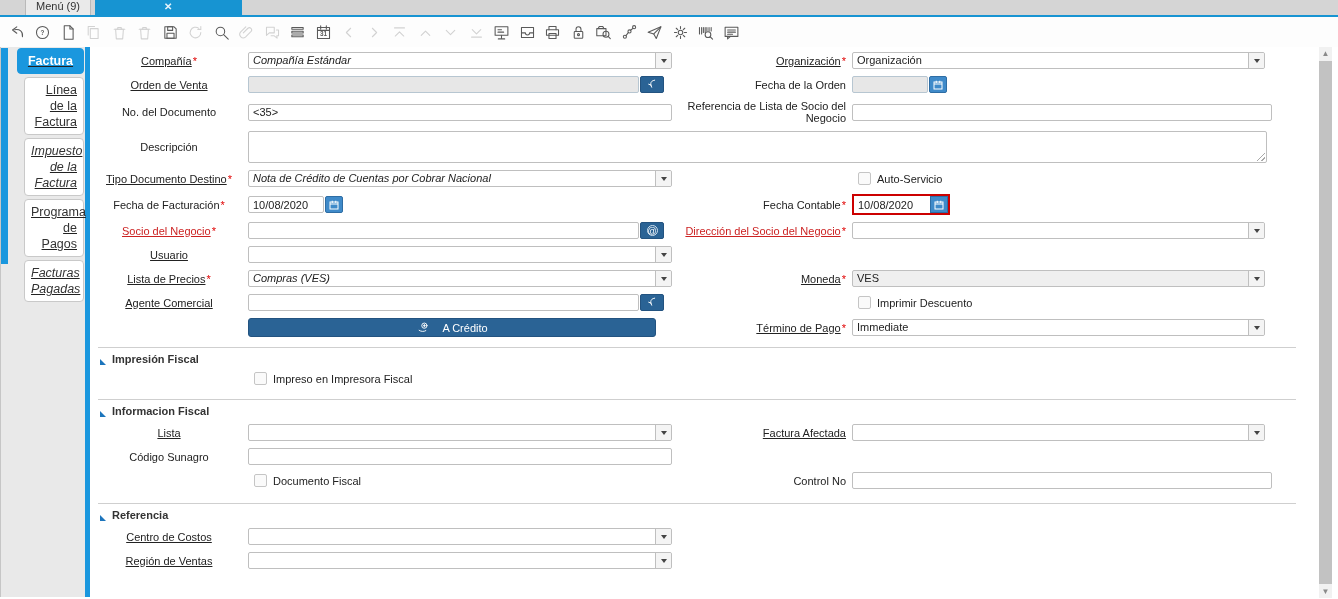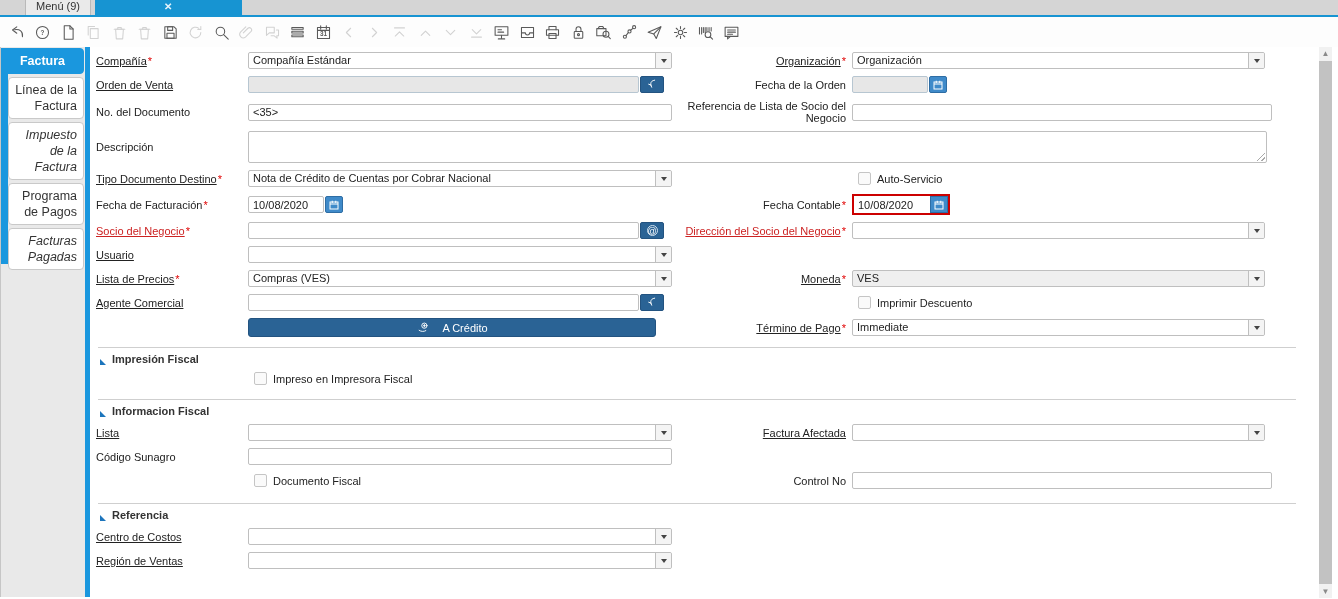--- a/index.html
+++ b/index.html
@@ -26,52 +26,52 @@
               stroke-linecap:round; stroke-linejoin:round; }
   .tool svg text { stroke:none; fill:#5a5a5a; font-size:9px; font-weight:bold;
                    font-family:"Liberation Sans",sans-serif; text-anchor:middle; }
   .tool.disabled svg { stroke:#d2d2d2; }
   
   .layout { display:flex; height:550px; }
   .sidebar { width:90px; flex:none; position:relative; background:#e9e9e9;
              border-left:1px solid #c6c6c6; }
   .accent-right { position:absolute; right:0; top:0; width:5px; height:100%; background:#1a97de; }
   .accent-left  { position:absolute; left:0; top:1px; width:7px; height:216px; background:#1a97de; }
-  .side-tabs { position:relative; padding:1px 6px 0 0; }
+  .side-tabs { position:relative; padding:1px 6px 0 16px;text-decoration:underline; }
   .side-tab { background:#fff; border:1px solid #c9c9c9; border-radius:4px;
               margin:0 0 3px 7px; padding:4px 6px; text-align:right;
               font-size:12.5px; line-height:16px; color:#333; cursor:pointer; }
   .side-tab.active { background:#1a97de; border-color:#1a97de; color:#fff;
                      text-align:center; margin-left:0; font-weight:bold; }
   .side-tab.italic { font-style:italic; }
   .main { flex:1; position:relative; background:#fff; padding:5px 26px 0 6px; }
   
   .vscroll { position:absolute; top:0; right:6px; width:13px; height:551px;
              background:#f1f1f1; }
   .vs-arrow { height:13px; display:flex; align-items:center; justify-content:center;
               color:#8a8a8a; font-size:8px; }
   .vs-thumb { position:absolute; top:14px; bottom:14px; left:0; right:0; background:#c2c2c2; }
   
   .frow { display:flex; align-items:center; margin-bottom:7px; }
-  .lbl-l { width:152px; flex:none; text-align:left; padding-right:6px; line-height:12px; }
+  .lbl-l { width:152px; flex:none; text-align:center; padding-right:6px; line-height:12px; }
   .lbl-r { width:180px; flex:none; text-align:right; padding-right:6px; line-height:12px; }
   .cell-l { width:424px; flex:none; display:flex; align-items:center; }
   .cell-r { width:424px; flex:none; display:flex; align-items:center; }
   .u { text-decoration:underline; }
   .red-lbl { color:#cc2222; }
   .req { color:#e00000; margin-left:1px; }
   
   .txt { height:17px; border:1px solid #bfbfbf; border-radius:2px; background:#fff;
          font-family:"Liberation Sans",sans-serif; font-size:11px; padding:0 4px; color:#222; }
   .txt.full { width:424px; }
   .txt.full-r { width:420px; }
   .txt.dis { background:#e7e7e7; border-color:#b7c6d1; }
   .combo { display:flex; align-items:stretch; height:17px; border:1px solid #bfbfbf;
            border-radius:2px; background:#fff; }
-  .combo.w-l { width:444px; } .combo.w-r { width:413px; }
+  .combo.w-l { width:444px;font-style:italic; } .combo.w-r { width:413px; }
   .combo .val { flex:1; padding:0 4px; line-height:15px; white-space:nowrap; overflow:hidden; }
   .combo.dis { background:#efefef; }
   .arrow-btn { width:16px; flex:none; border-left:1px solid #bfbfbf; background:#f4f4f4;
                display:flex; align-items:center; justify-content:center; border-radius:0 2px 2px 0; }
   .arrow-btn::after { content:''; width:0; height:0; border-left:3.5px solid transparent;
                border-right:3.5px solid transparent; border-top:4px solid #444; }
   .action-btn { width:24px; height:17px; flex:none; margin-left:1px; background:#2a6395;
                 border:1px solid #235380; border-radius:2px; color:#fff;
                 display:flex; align-items:center; justify-content:center; }
   .action-btn svg { width:13px; height:13px; stroke:#fff; stroke-width:1.8; fill:none;

